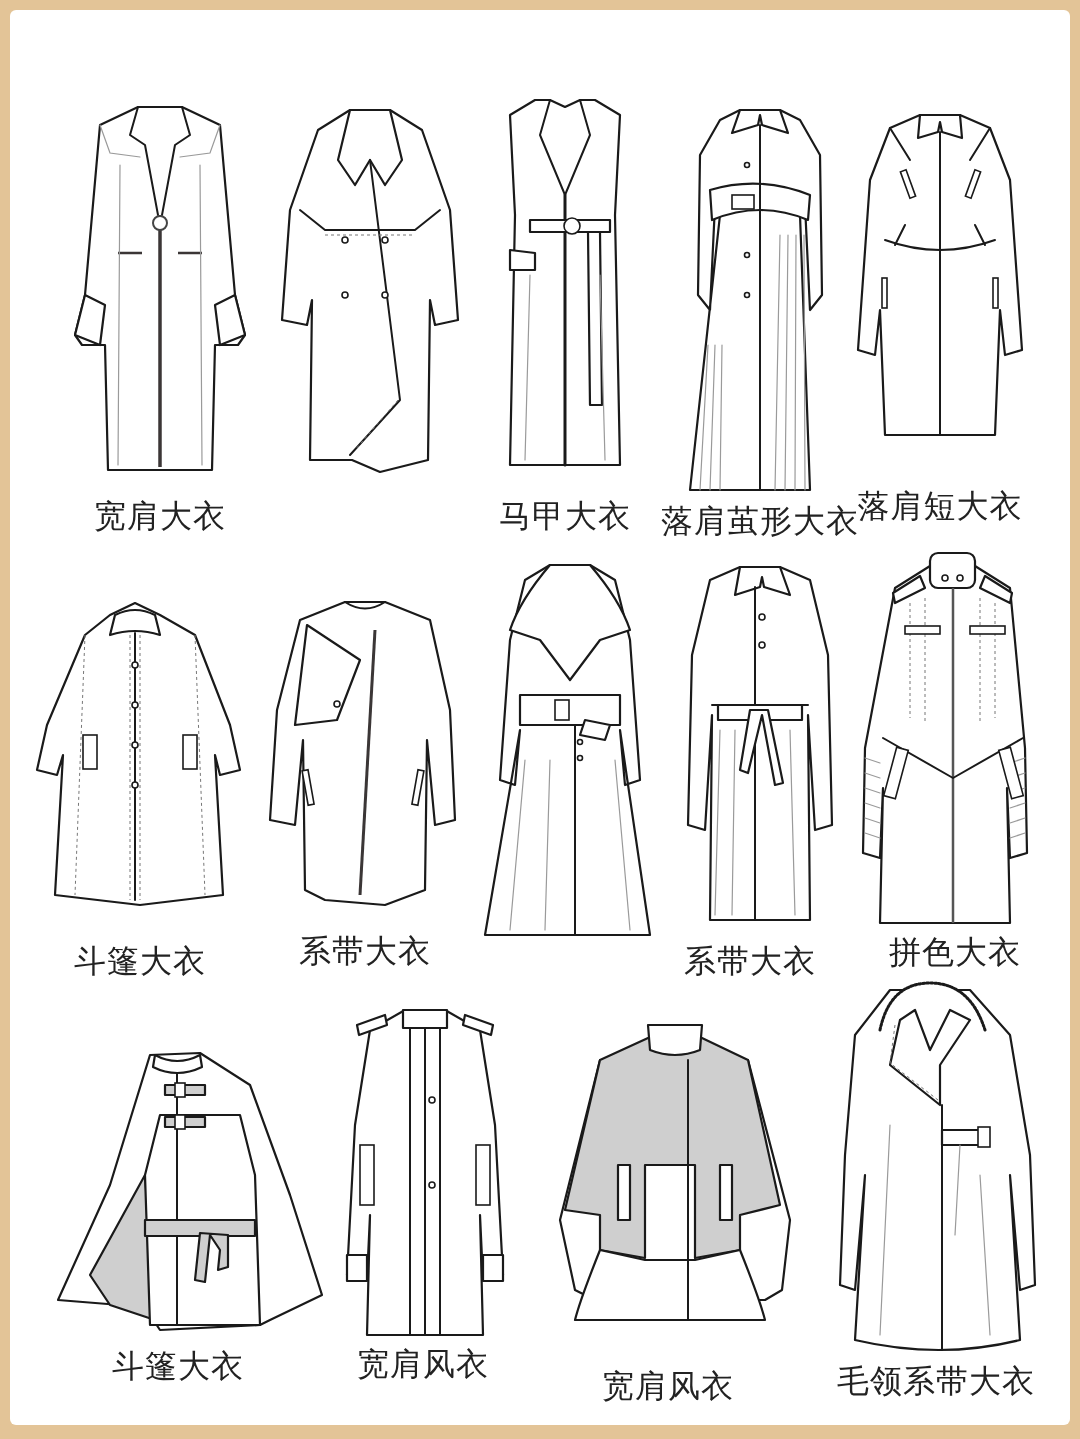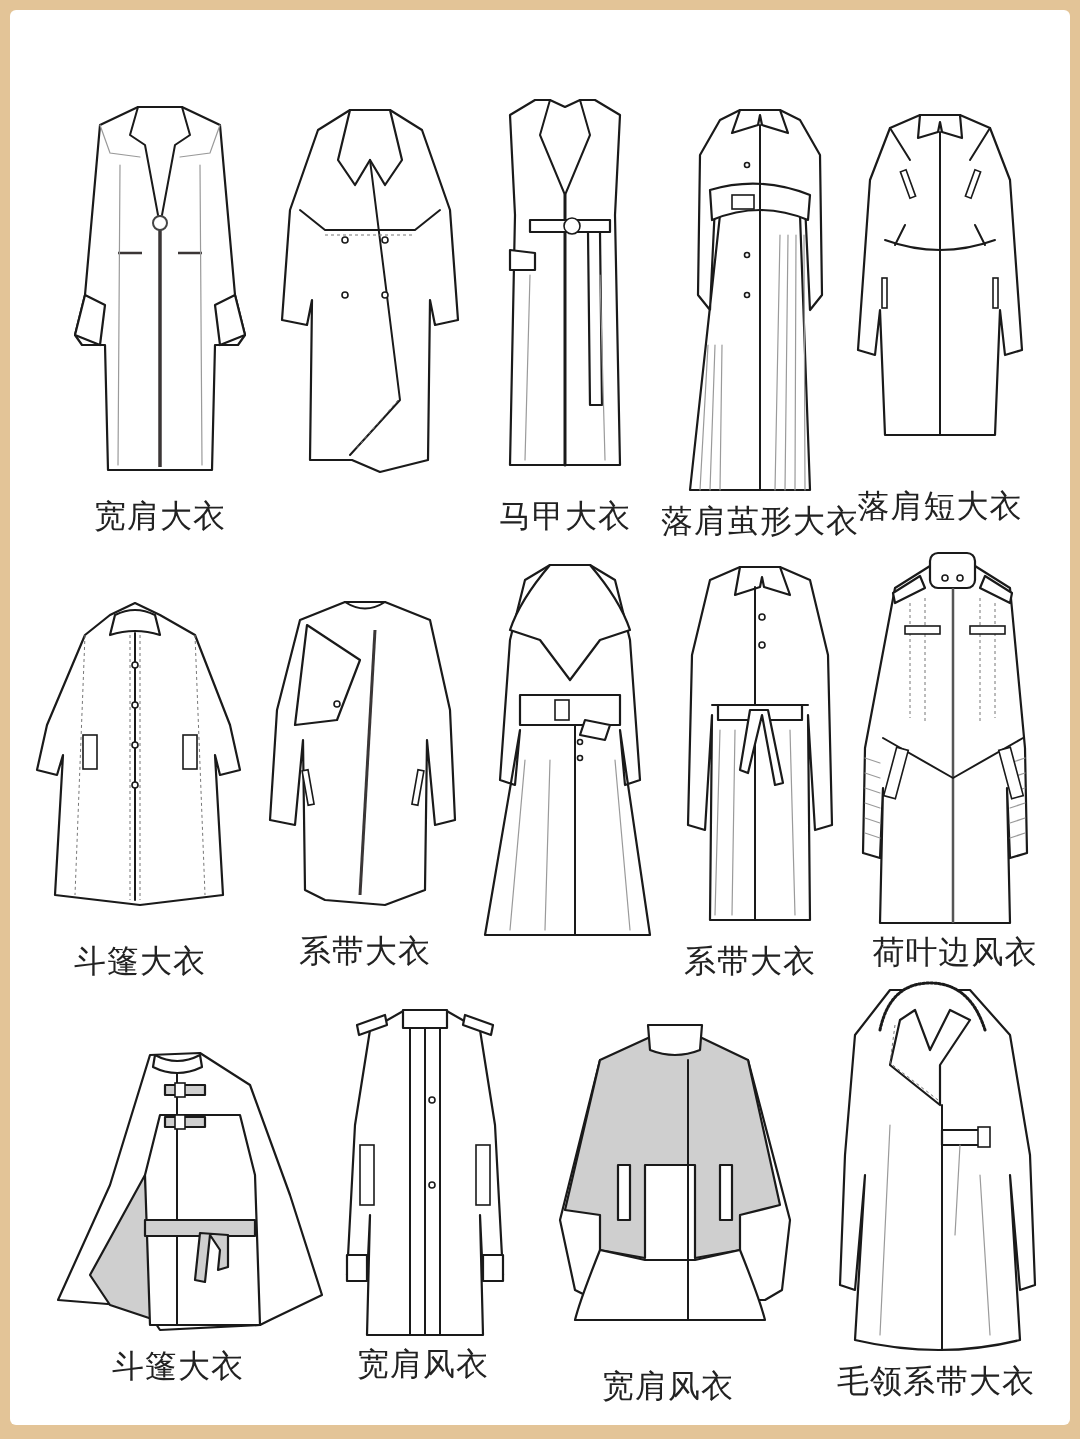--- a/index.html
+++ b/index.html
@@ -179,21 +179,21 @@
     <path class="o" d="M147 45 L120 28 L115 40 L145 55 Z"></path>
     <line class="z" x1="88" y1="40" x2="88" y2="375" style="stroke-width:2.5;stroke:#555"></line>
     <path class="d" d="M45 55 L45 170 M60 50 L60 175 M115 50 L115 175 M130 55 L130 170"></path>
     <rect class="b" x="40" y="78" width="35" height="8"></rect>
     <rect class="b" x="105" y="78" width="35" height="8"></rect>
     <path class="l" d="M18 190 L88 230 L158 190"></path>
     <path class="t" d="M0 210 L15 215 M0 225 L15 230 M0 240 L15 245 M0 255 L15 260 M0 270 L15 275 M0 285 L15 290 M145 215 L160 210 M145 230 L160 225 M145 245 L160 240 M145 260 L160 255 M145 275 L160 270 M145 290 L160 285"></path>
     <rect class="b" x="25" y="200" width="12" height="50" transform="rotate(15 31 225)"></rect>
     <rect class="b" x="140" y="200" width="12" height="50" transform="rotate(-15 146 225)"></rect>
   </svg>
-  <div class="label" style="left:90px;top:383px;">荷叶边风衣</div>
+  <div class="label" style="left:90px;top:383px;">拼色大衣</div>
 </div>
 
 <div class="item" style="left:50px;top:1045px;width:280px;height:350px;">
   <svg width="280" height="300">
     <path class="o" d="M100 10 L150 8 L200 40 L240 150 L272 250 L220 275 L210 280 L110 285 L100 270 L70 260 L8 255 L60 140 Z"></path>
     <path class="g" d="M40 230 L95 130 L105 275 L60 260 Z"></path>
     <path class="o" d="M95 130 L110 70 L190 70 L205 130 L210 280 L100 280 Z"></path>
     <path class="o" d="M105 10 Q127 22 150 10 L152 22 Q127 34 103 22 Z"></path>
     <line class="l" x1="127" y1="28" x2="127" y2="280"></line>
     <rect class="g" x="115" y="40" width="40" height="10"></rect>

